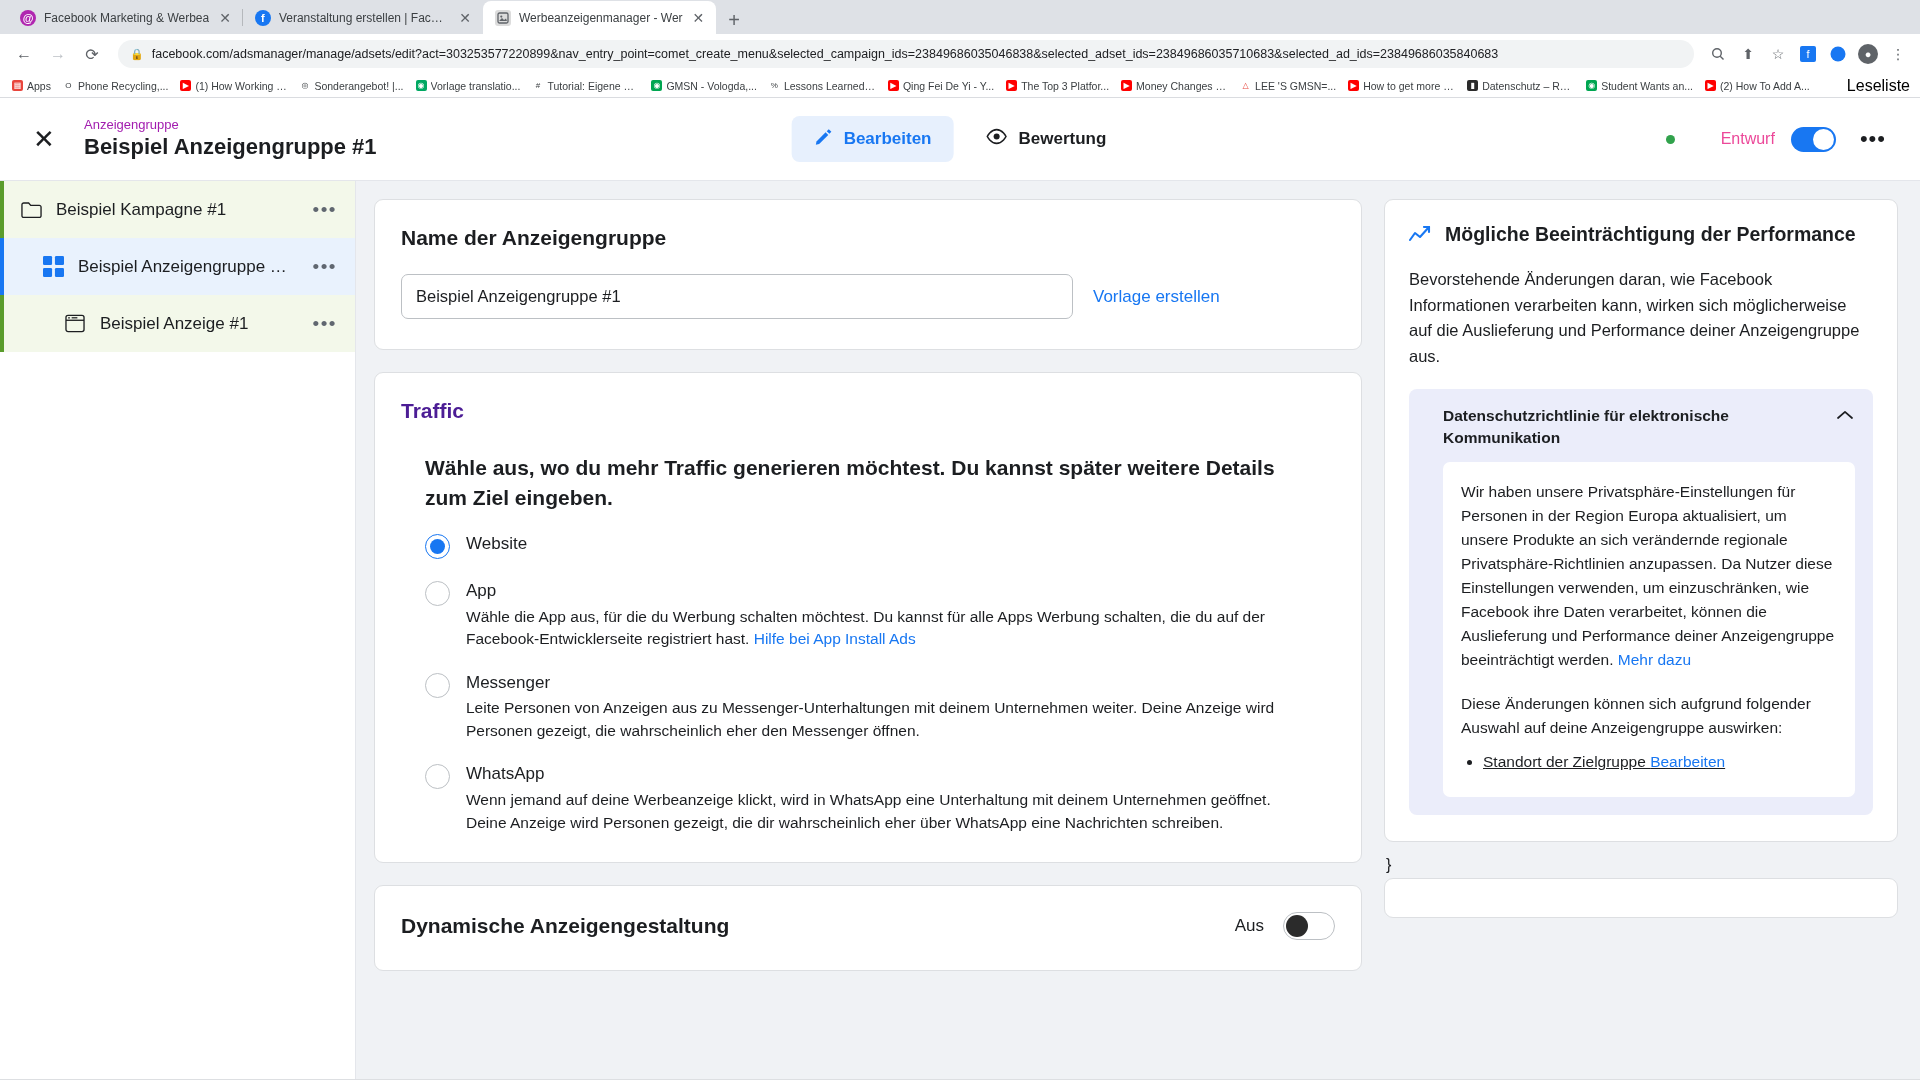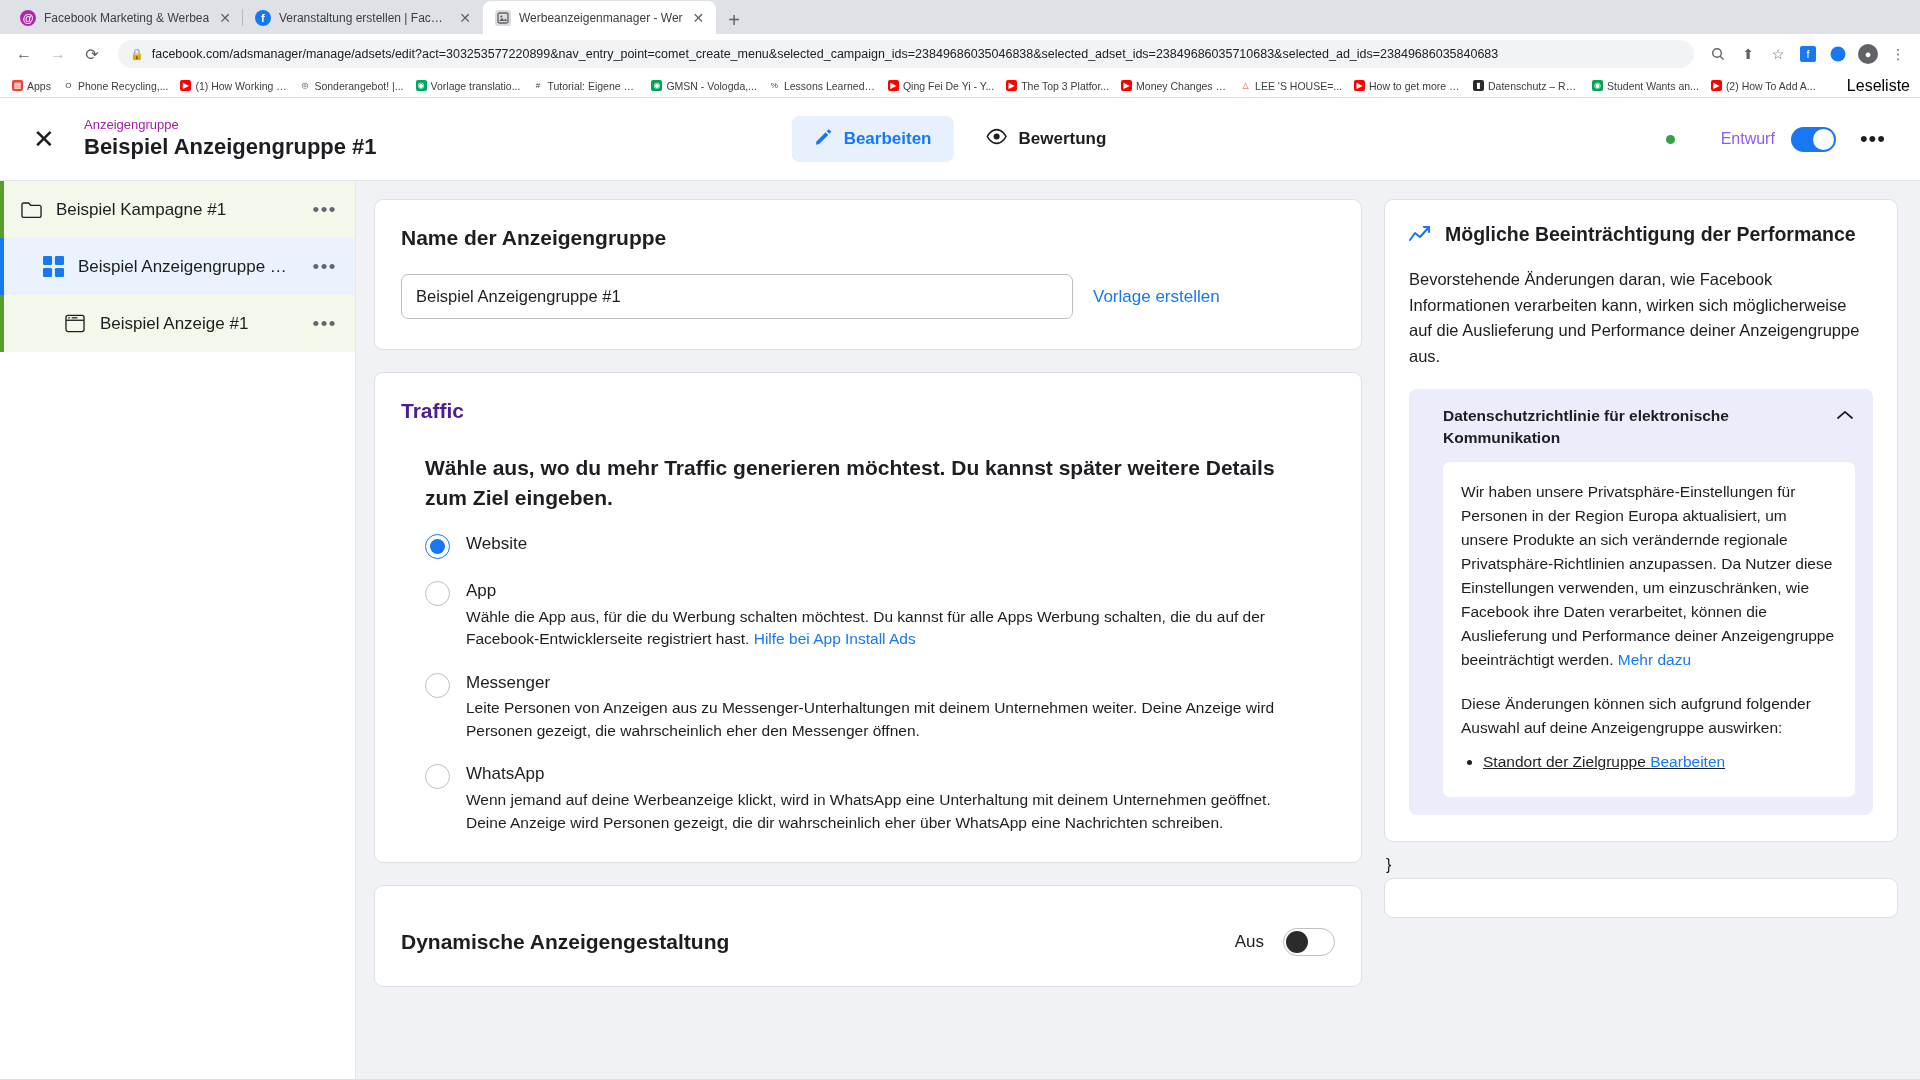--- a/index.html
+++ b/index.html
@@ -129,21 +129,21 @@
   }
   .hc-btn.sel { background: #e7f0fd; color: #1877f2; }
   .hc-btn.unsel { color: #1c1e21; }
 
   .header-right {
     margin-left: auto; display: flex; align-items: center; gap: 16px;
   }
   .status-dot {
     width: 9px; height: 9px; border-radius: 50%; background: #31a24c;
   }
-  .status-label { font-size: 16px; color: #8b5cf6; margin-left: 30px; }
+  .status-label { font-size: 16px; color: #ec4899; margin-left: 30px; }
   .toggle {
     width: 45px; height: 25px; border-radius: 13px; background: #1877f2;
     position: relative; flex: 0 0 45px;
   }
   .toggle .knob {
     width: 21px; height: 21px; border-radius: 50%; background: #fff;
     position: absolute; top: 2px; right: 2px;
   }
   .dots-btn {
     font-size: 22px; color: #1c1e21; letter-spacing: 1px;
@@ -229,21 +229,21 @@
     border-radius: 50%; background: #1877f2;
   }
   .radio-body { flex: 1; max-width: 815px; }
   .radio-label { font-size: 17px; color: #1c1e21; line-height: 1.4; }
   .radio-desc {
     font-size: 15.5px; color: #1c1e21; line-height: 1.45; margin-top: 3px;
   }
   .radio-desc a { color: #1877f2; text-decoration: none; }
 
   .dyn-row {
-    display: flex; align-items: center; padding: 42px 26px 30px 26px;
+    display: flex; align-items: center; padding: 26px 26px 30px 26px;
   }
   .dyn-title { font-size: 21px; font-weight: bold; color: #1c1e21; }
   .dyn-right { margin-left: auto; display: flex; align-items: center; gap: 19px; }
   .dyn-off-label { font-size: 17px; color: #1c1e21; }
   .toggle-off {
     width: 52px; height: 28px; border-radius: 15px; background: #fff;
     border: 1px solid #bcc0c4; position: relative; flex: 0 0 52px;
   }
   .toggle-off .knob2 {
     width: 22px; height: 22px; border-radius: 50%; background: #2b2b2b;
@@ -411,21 +411,21 @@
     <div class="bm">
       <span class="bm-ico" style="background:#ff0000">▶</span>
       <span class="bm-label">The Top 3 Platfor...</span>
     </div>
     <div class="bm">
       <span class="bm-ico" style="background:#ff0000">▶</span>
       <span class="bm-label">Money Changes E...</span>
     </div>
     <div class="bm">
       <span class="bm-ico" style="background:transparent;color:#e8453c">△</span>
-      <span class="bm-label">LEE 'S HOUSE=...</span>
+      <span class="bm-label">LEE 'S GMSN=...</span>
     </div>
     <div class="bm">
       <span class="bm-ico" style="background:#ff0000">▶</span>
       <span class="bm-label">How to get more v...</span>
     </div>
     <div class="bm">
       <span class="bm-ico" style="background:#2b2b2b">▮</span>
       <span class="bm-label">Datenschutz – Re...</span>
     </div>
     <div class="bm">

